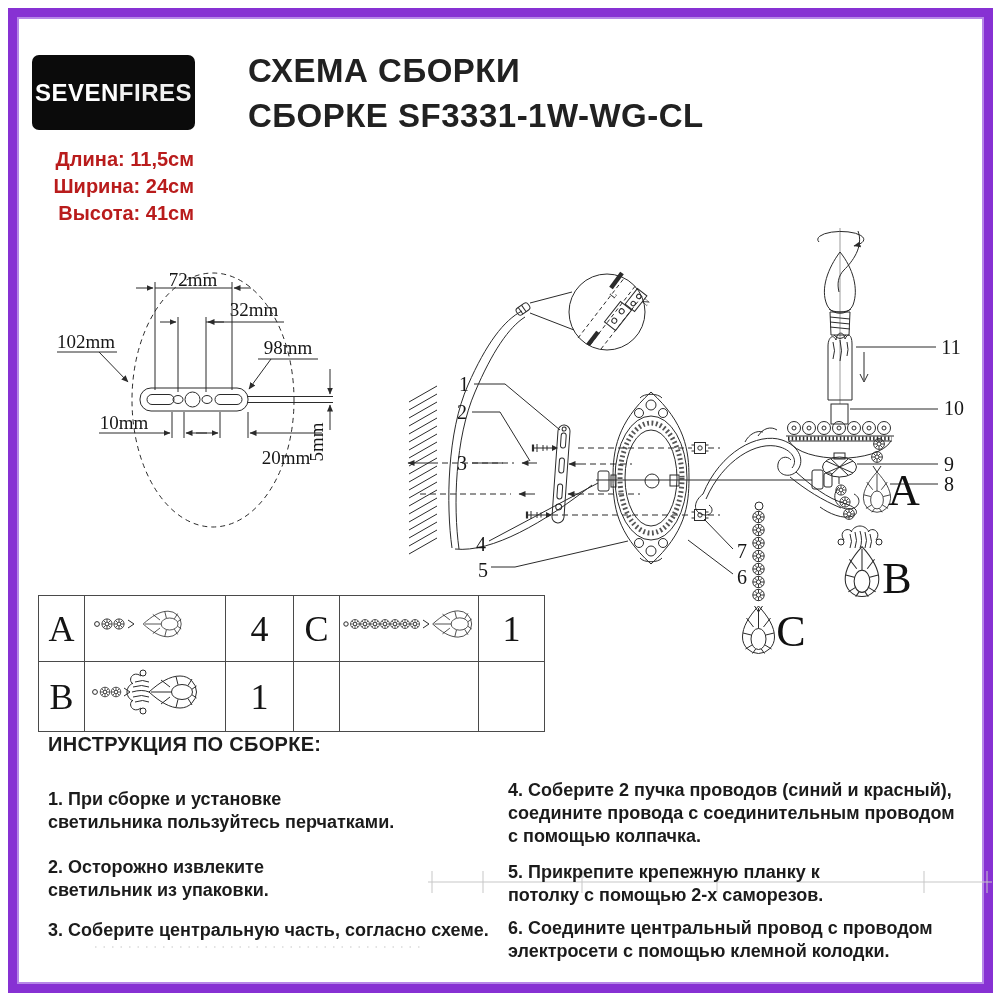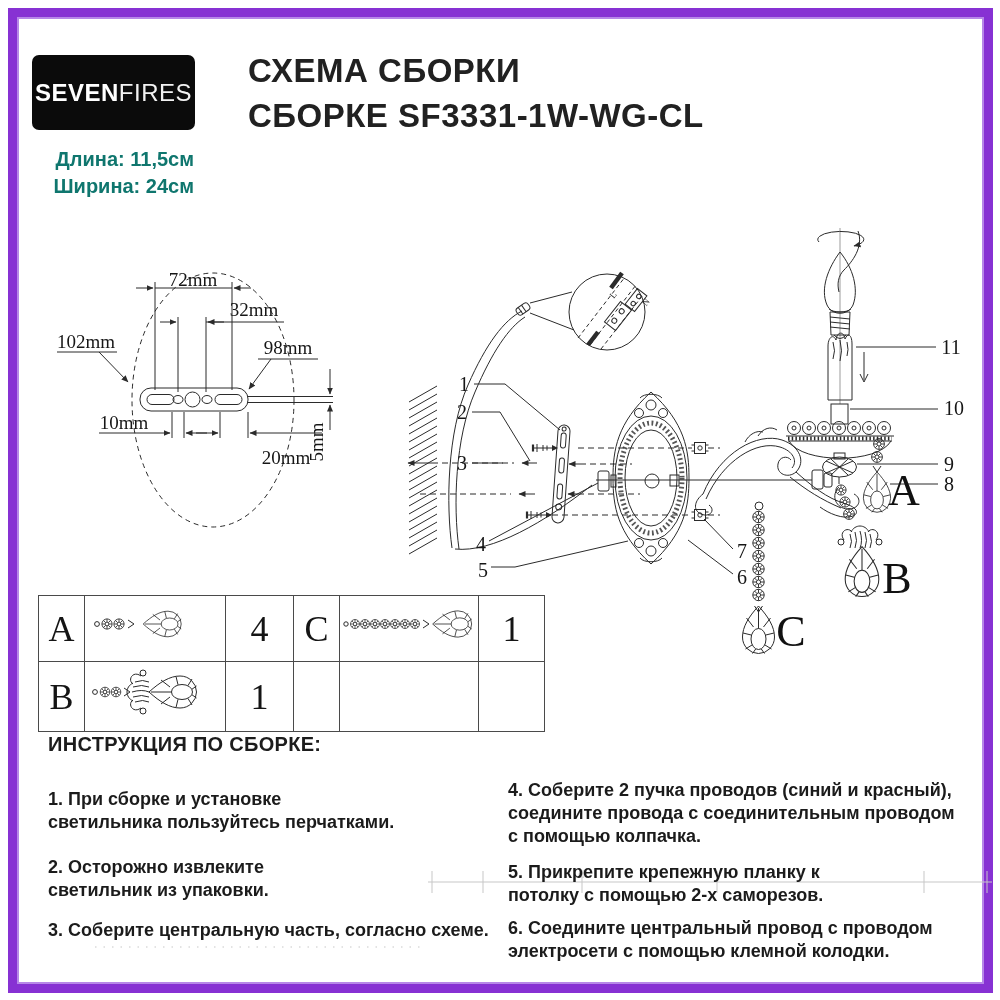--- a/index.html
+++ b/index.html
@@ -7,25 +7,25 @@
         font-family:"Liberation Sans","DejaVu Sans",sans-serif;color:#1c1c1c;}
   .frame{position:absolute;left:8px;top:8px;right:7px;bottom:7px;border:9px solid #8731d3;
          box-shadow:inset 0 0 0 2px #b787e8;pointer-events:none;}
   .abs{position:absolute;}
   .ctr{transform:translate(-50%,-50%);text-align:center;}
   
   .logo{position:absolute;left:32px;top:55px;width:163px;height:75px;background:#0b0b0b;
         border-radius:7px;display:flex;align-items:center;justify-content:center;color:#fff;
         font-size:24px;letter-spacing:.5px;}
   .logo .b{font-weight:bold;}
-  .logo .l{font-weight:normal;opacity:.95;}
+  .logo .l{font-weight:bold;opacity:.95;}
   .title{position:absolute;left:248px;top:48px;font-size:33px;font-weight:bold;line-height:45px;
          letter-spacing:.5px;color:#212121;white-space:pre-line;}
   .specs{position:absolute;left:18px;top:146px;width:176px;text-align:right;font-size:20px;
-         font-weight:bold;line-height:27px;color:#0f766e;}
+         font-weight:bold;line-height:27px;color:#b91c1c;}
   
   .dim{position:absolute;font-family:"Liberation Serif","DejaVu Serif",serif;font-size:19px;color:#161616;white-space:nowrap;}
   .co{position:absolute;font-family:"Liberation Serif","DejaVu Serif",serif;font-size:20px;color:#161616;}
   .plet{position:absolute;font-family:"Liberation Serif","DejaVu Serif",serif;font-size:44px;color:#111;}
   .wl{position:absolute;font-family:"Liberation Serif","DejaVu Serif",serif;font-size:9px;color:#222;}
   .rot{transform:translate(-50%,-50%) rotate(-90deg);}
   .rotwl{transform:translate(-50%,-50%) rotate(-52deg);}
   
   .ptable{position:absolute;left:38px;top:595px;border-collapse:collapse;table-layout:fixed;}
   .ptable td{border:1.4px solid #4a4a4a;padding:0;text-align:center;vertical-align:middle;
@@ -355,20 +355,21 @@
   </svg>
 
   <div class="logo">
     <span class="b">SEVEN</span>
       <span class="l">FIRES</span>
   </div>
   <div class="title"><span>СХЕМА СБОРКИ</span><br><span>СБОРКЕ SF3331-1W-WG-CL</span></div>
   <div class="specs">
     <div>Длина: 11,5см</div>
     <div>Ширина: 24см</div>
+    <div>Высота: 41см</div>
   </div>
 
   <span class="dim ctr abs" style="left:193px;top:280px;">72mm</span>
   <span class="dim ctr abs" style="left:254px;top:310px;">32mm</span>
   <span class="dim ctr abs" style="left:86px;top:342px;">102mm</span>
   <span class="dim ctr abs" style="left:288px;top:348px;">98mm</span>
   <span class="dim ctr abs" style="left:124px;top:423px;">10mm</span>
   <span class="dim ctr abs" style="left:286px;top:423px;margin-top:35px;">20mm</span>
   <span class="dim rot abs" style="left:317px;top:442px;">5mm</span>
 

